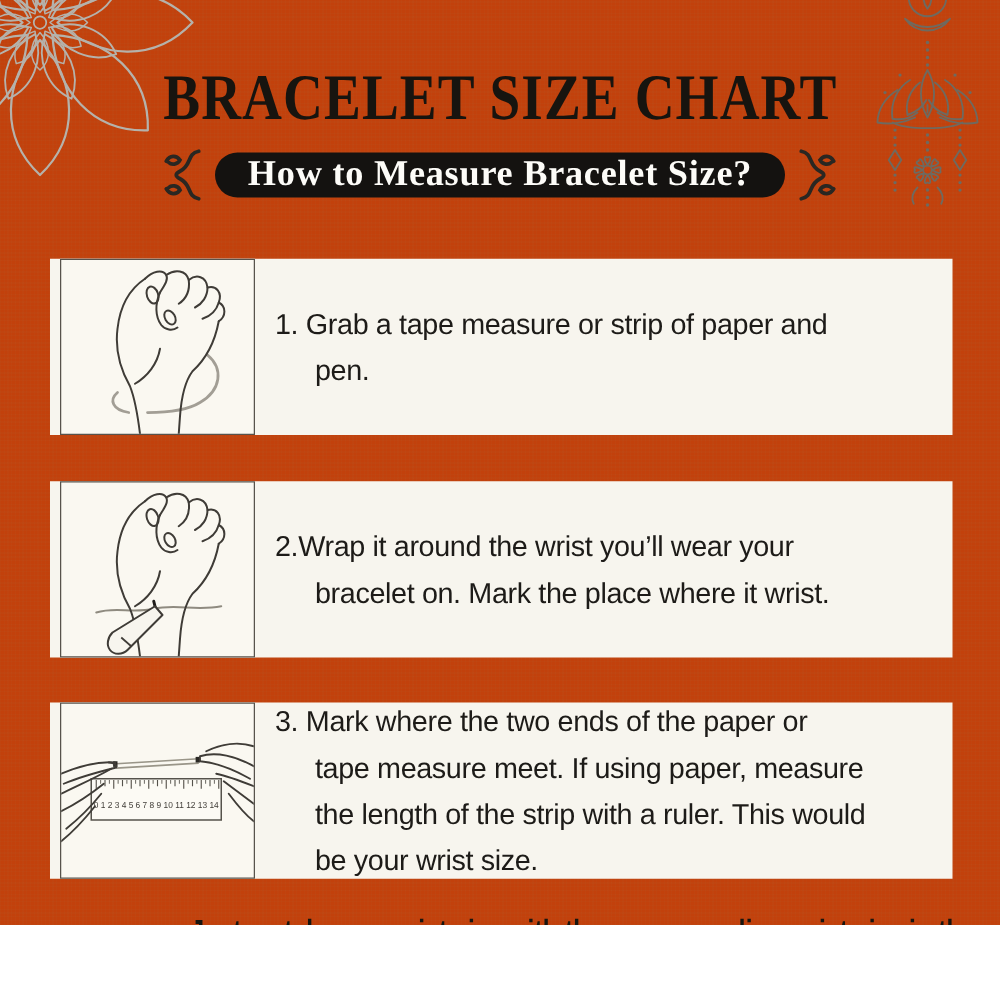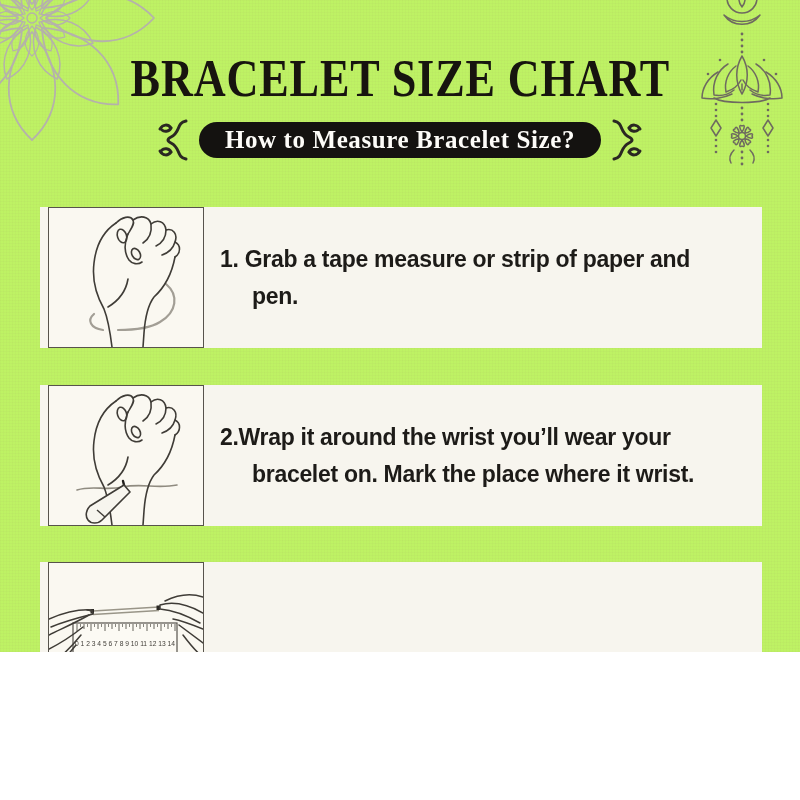--- a/index.html
+++ b/index.html
@@ -1,18 +1,18 @@
 <!DOCTYPE html>
 <html><head>
 <meta charset="utf-8">
 <style>
   html,body{margin:0;padding:0;}
   .page{
-    position:relative;width:800px;height:652px;overflow:hidden;
-    background:#bef264;
+    position:relative;width:800px;height:740px;overflow:hidden;
+    background:#c2410c;
     font-family:"Liberation Sans",sans-serif;color:#1d1b18;
   }
   .page::before{ 
     content:"";position:absolute;inset:0;z-index:0;pointer-events:none;
     background-image:
       repeating-linear-gradient(0deg, rgba(150,135,95,.045) 0 1px, transparent 1px 3px),
       repeating-linear-gradient(90deg, rgba(150,135,95,.045) 0 1px, transparent 1px 3px);
   }
   .ornament{position:absolute;z-index:1;pointer-events:none;}
   .mandala{left:-98px;top:-112px;}
@@ -21,39 +21,39 @@
   .header{position:relative;z-index:2;text-align:center;padding-top:52px;}
   .title{
     margin:0;font-family:"Liberation Serif",serif;font-weight:700;
     font-size:52px;line-height:1.05;letter-spacing:1px;color:#17140f;
     display:inline-block;transform:scaleX(.85);transform-origin:center;white-space:nowrap;
   }
   .badge-row{margin-top:10px;display:flex;justify-content:center;align-items:center;gap:10px;}
   .badge{
     background:#141210;color:#fdfcf8;border-radius:18px;height:36px;
     display:flex;align-items:center;padding:0 26px;
-    font-family:"Liberation Serif",serif;font-weight:700;font-size:25px;letter-spacing:.6px;
+    font-family:"Liberation Serif",serif;font-weight:700;font-size:29px;letter-spacing:.6px;
     white-space:nowrap;
   }
   .flourish{display:block;}
   .flourish.right{transform:scaleX(-1);}
 
   .step-row{
     position:absolute;left:40px;width:722px;height:141px;z-index:2;
     background:#f7f5ee;display:flex;align-items:center;
   }
   .row-1{top:207px;} .row-2{top:385px;} .row-3{top:562px;}
   .illus-box{
     flex:none;margin-left:8px;width:154px;height:139px;
     background:#faf8f1;border:1px solid #57534c;box-sizing:content-box;
   }
   .step-text{
     margin-left:16px;width:560px;
     font-size:23px;line-height:37px;letter-spacing:-.3px;color:#1d1b18;
-    padding-left:32px;text-indent:-32px;font-weight:bold;
+    padding-left:32px;text-indent:-32px;
   }
   .step-num,.step-body{white-space:pre-wrap;}
 
   .footer{position:absolute;left:0;top:730px;width:800px;text-align:center;z-index:2;}
   .footer-note{
     display:inline-block;white-space:nowrap;font-weight:700;font-size:28px;color:#17150f;
     transform:scaleX(.70);transform-origin:center;letter-spacing:.2px;
   }
 </style>
 </head>
@@ -284,19 +284,25 @@
           <g>
             <path d="M154,50 C140,42 124,38 111,42 L111,46 C123,47 137,52 151,60"></path>
             <path d="M154,34 C142,30 128,32 116,38"></path>
             <path d="M154,66 C144,62 134,58 124,56"></path>
             <path d="M154,80 C146,74 138,68 130,62"></path>
             <path d="M154,94 C146,88 140,80 134,72"></path>
           </g>
         </g>
       </svg>
     </div>
+    <div class="step-text">
+      <span class="step-num">3. </span><span class="step-body">Mark where the two ends of the paper or
+tape measure meet. If using paper, measure
+the length of the strip with a ruler. This would
+be your wrist size.</span>
+    </div>
   </div>
 
   <div class="footer">
     <span class="footer-note">Just match your wrist size with the corresponding wrist size in the options.</span>
   </div>
 
 </div>
 
 </body></html>

